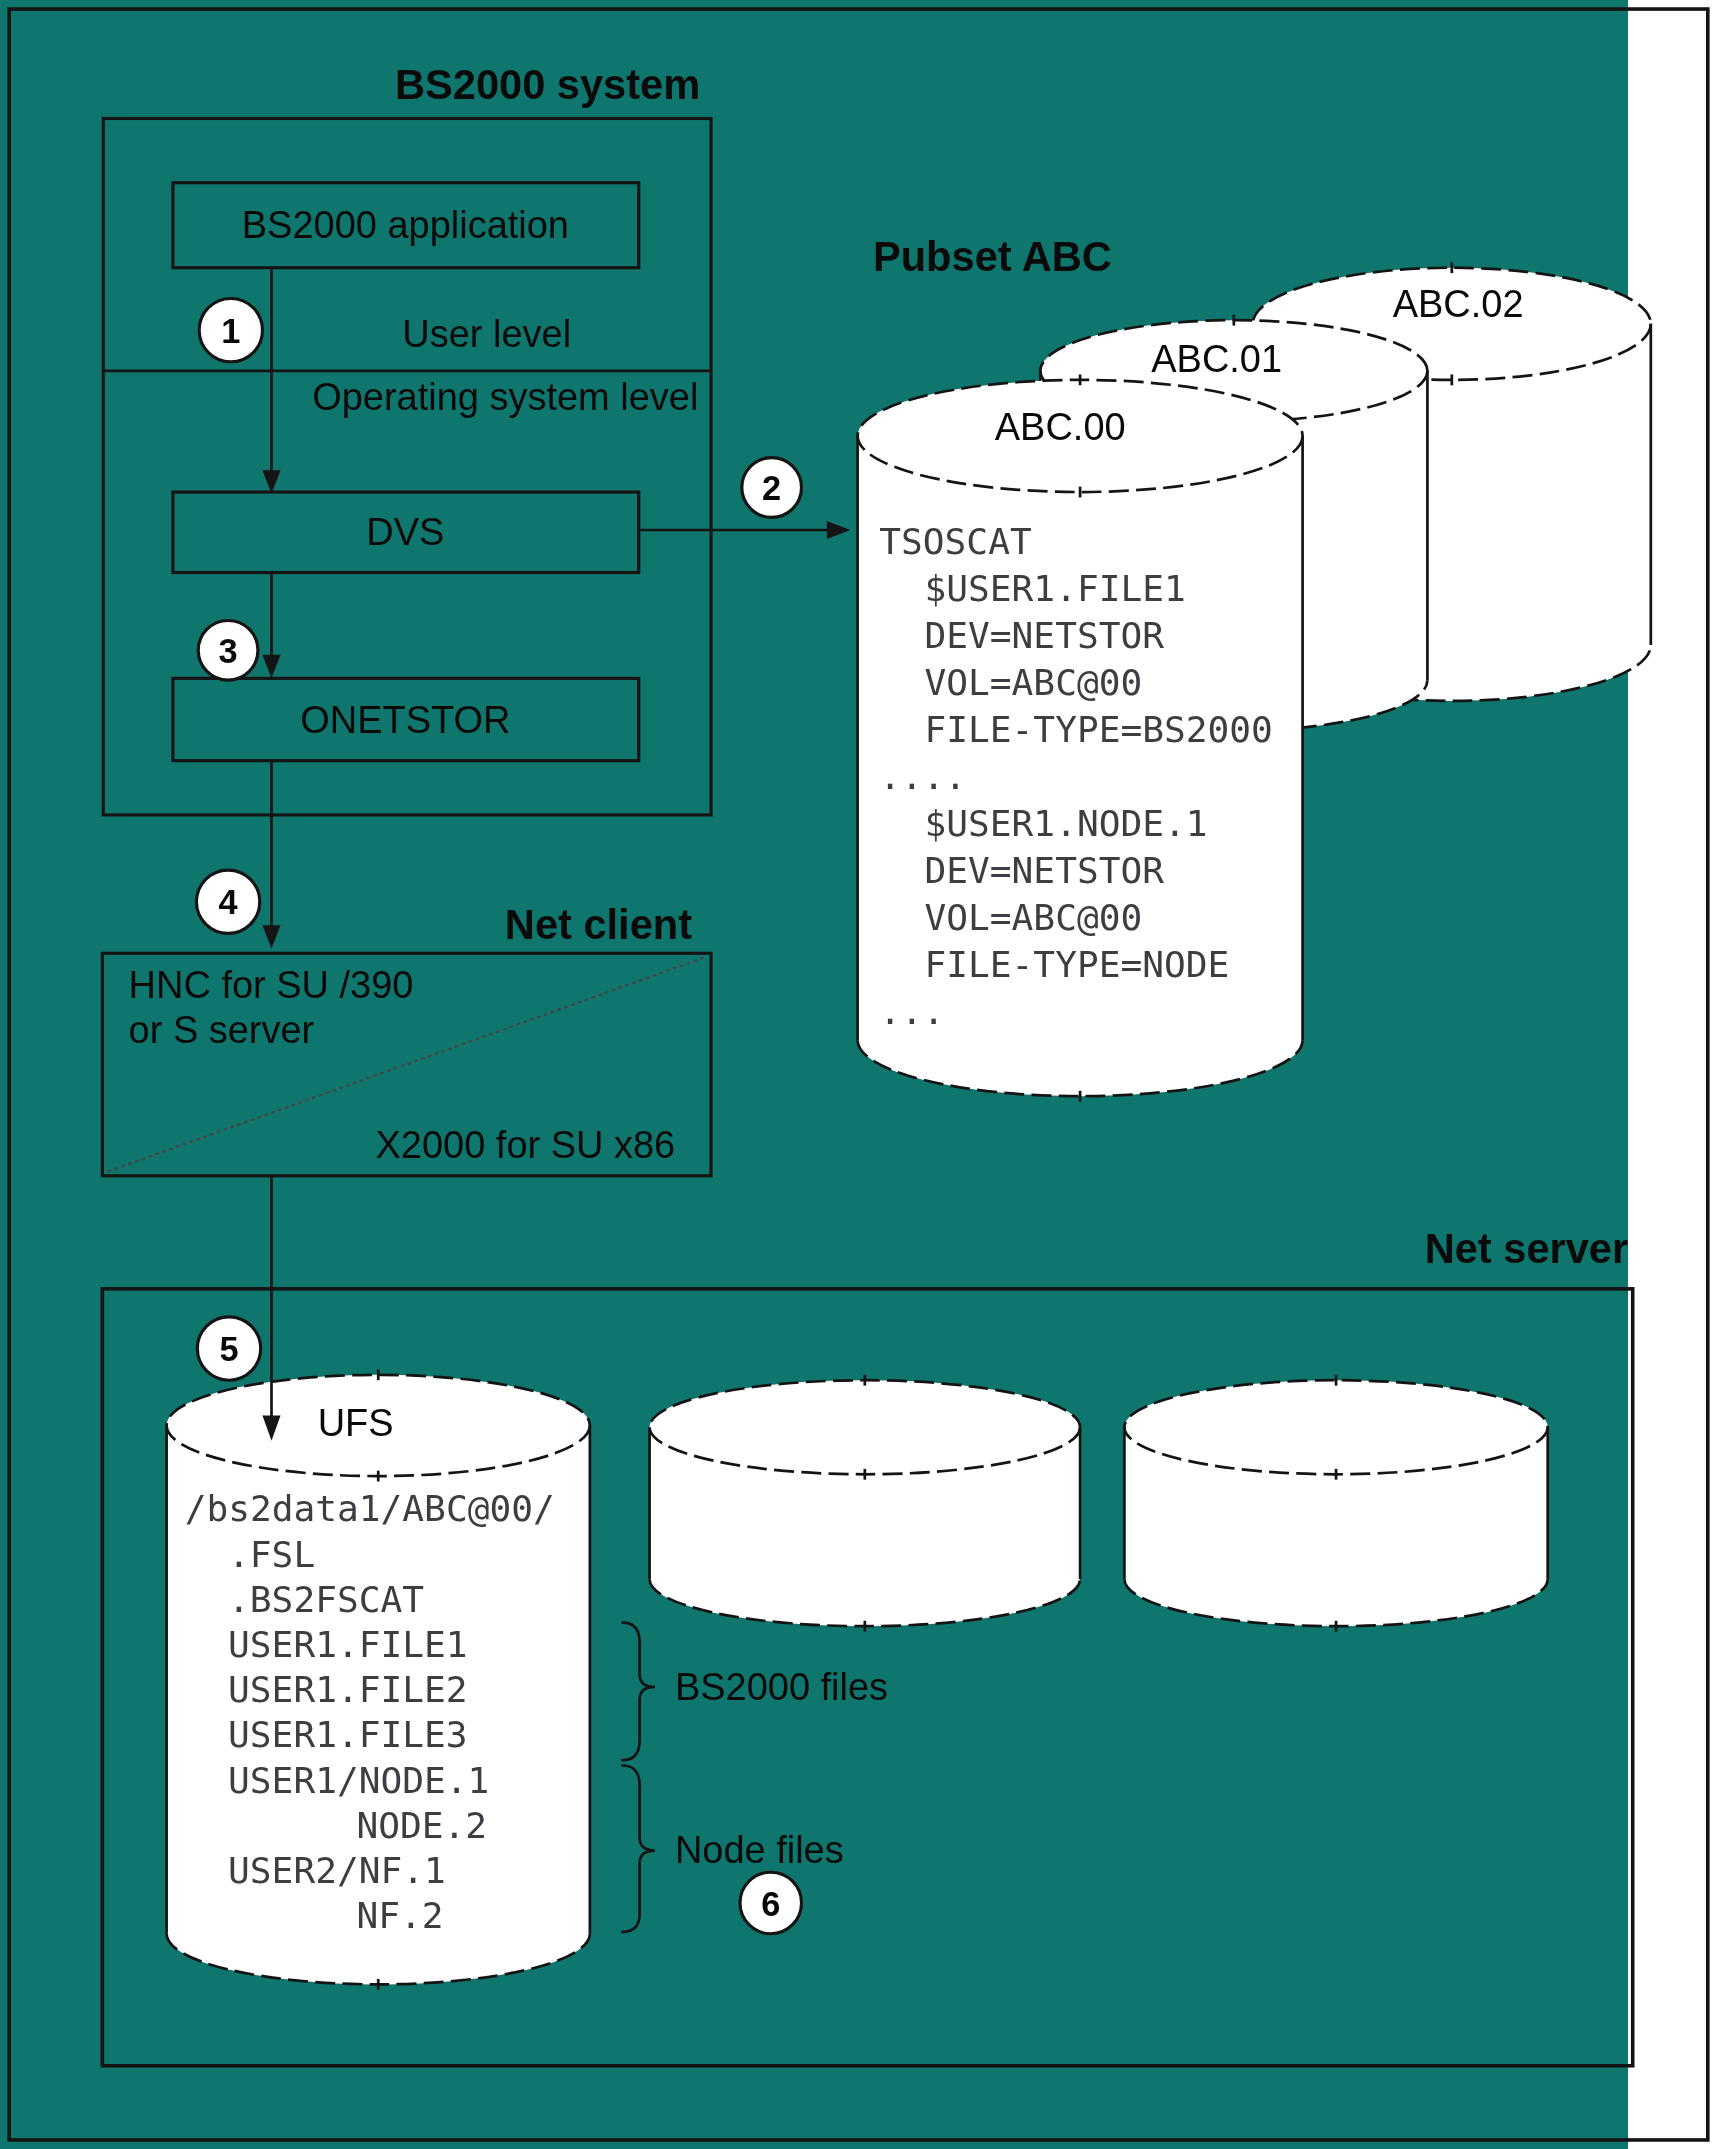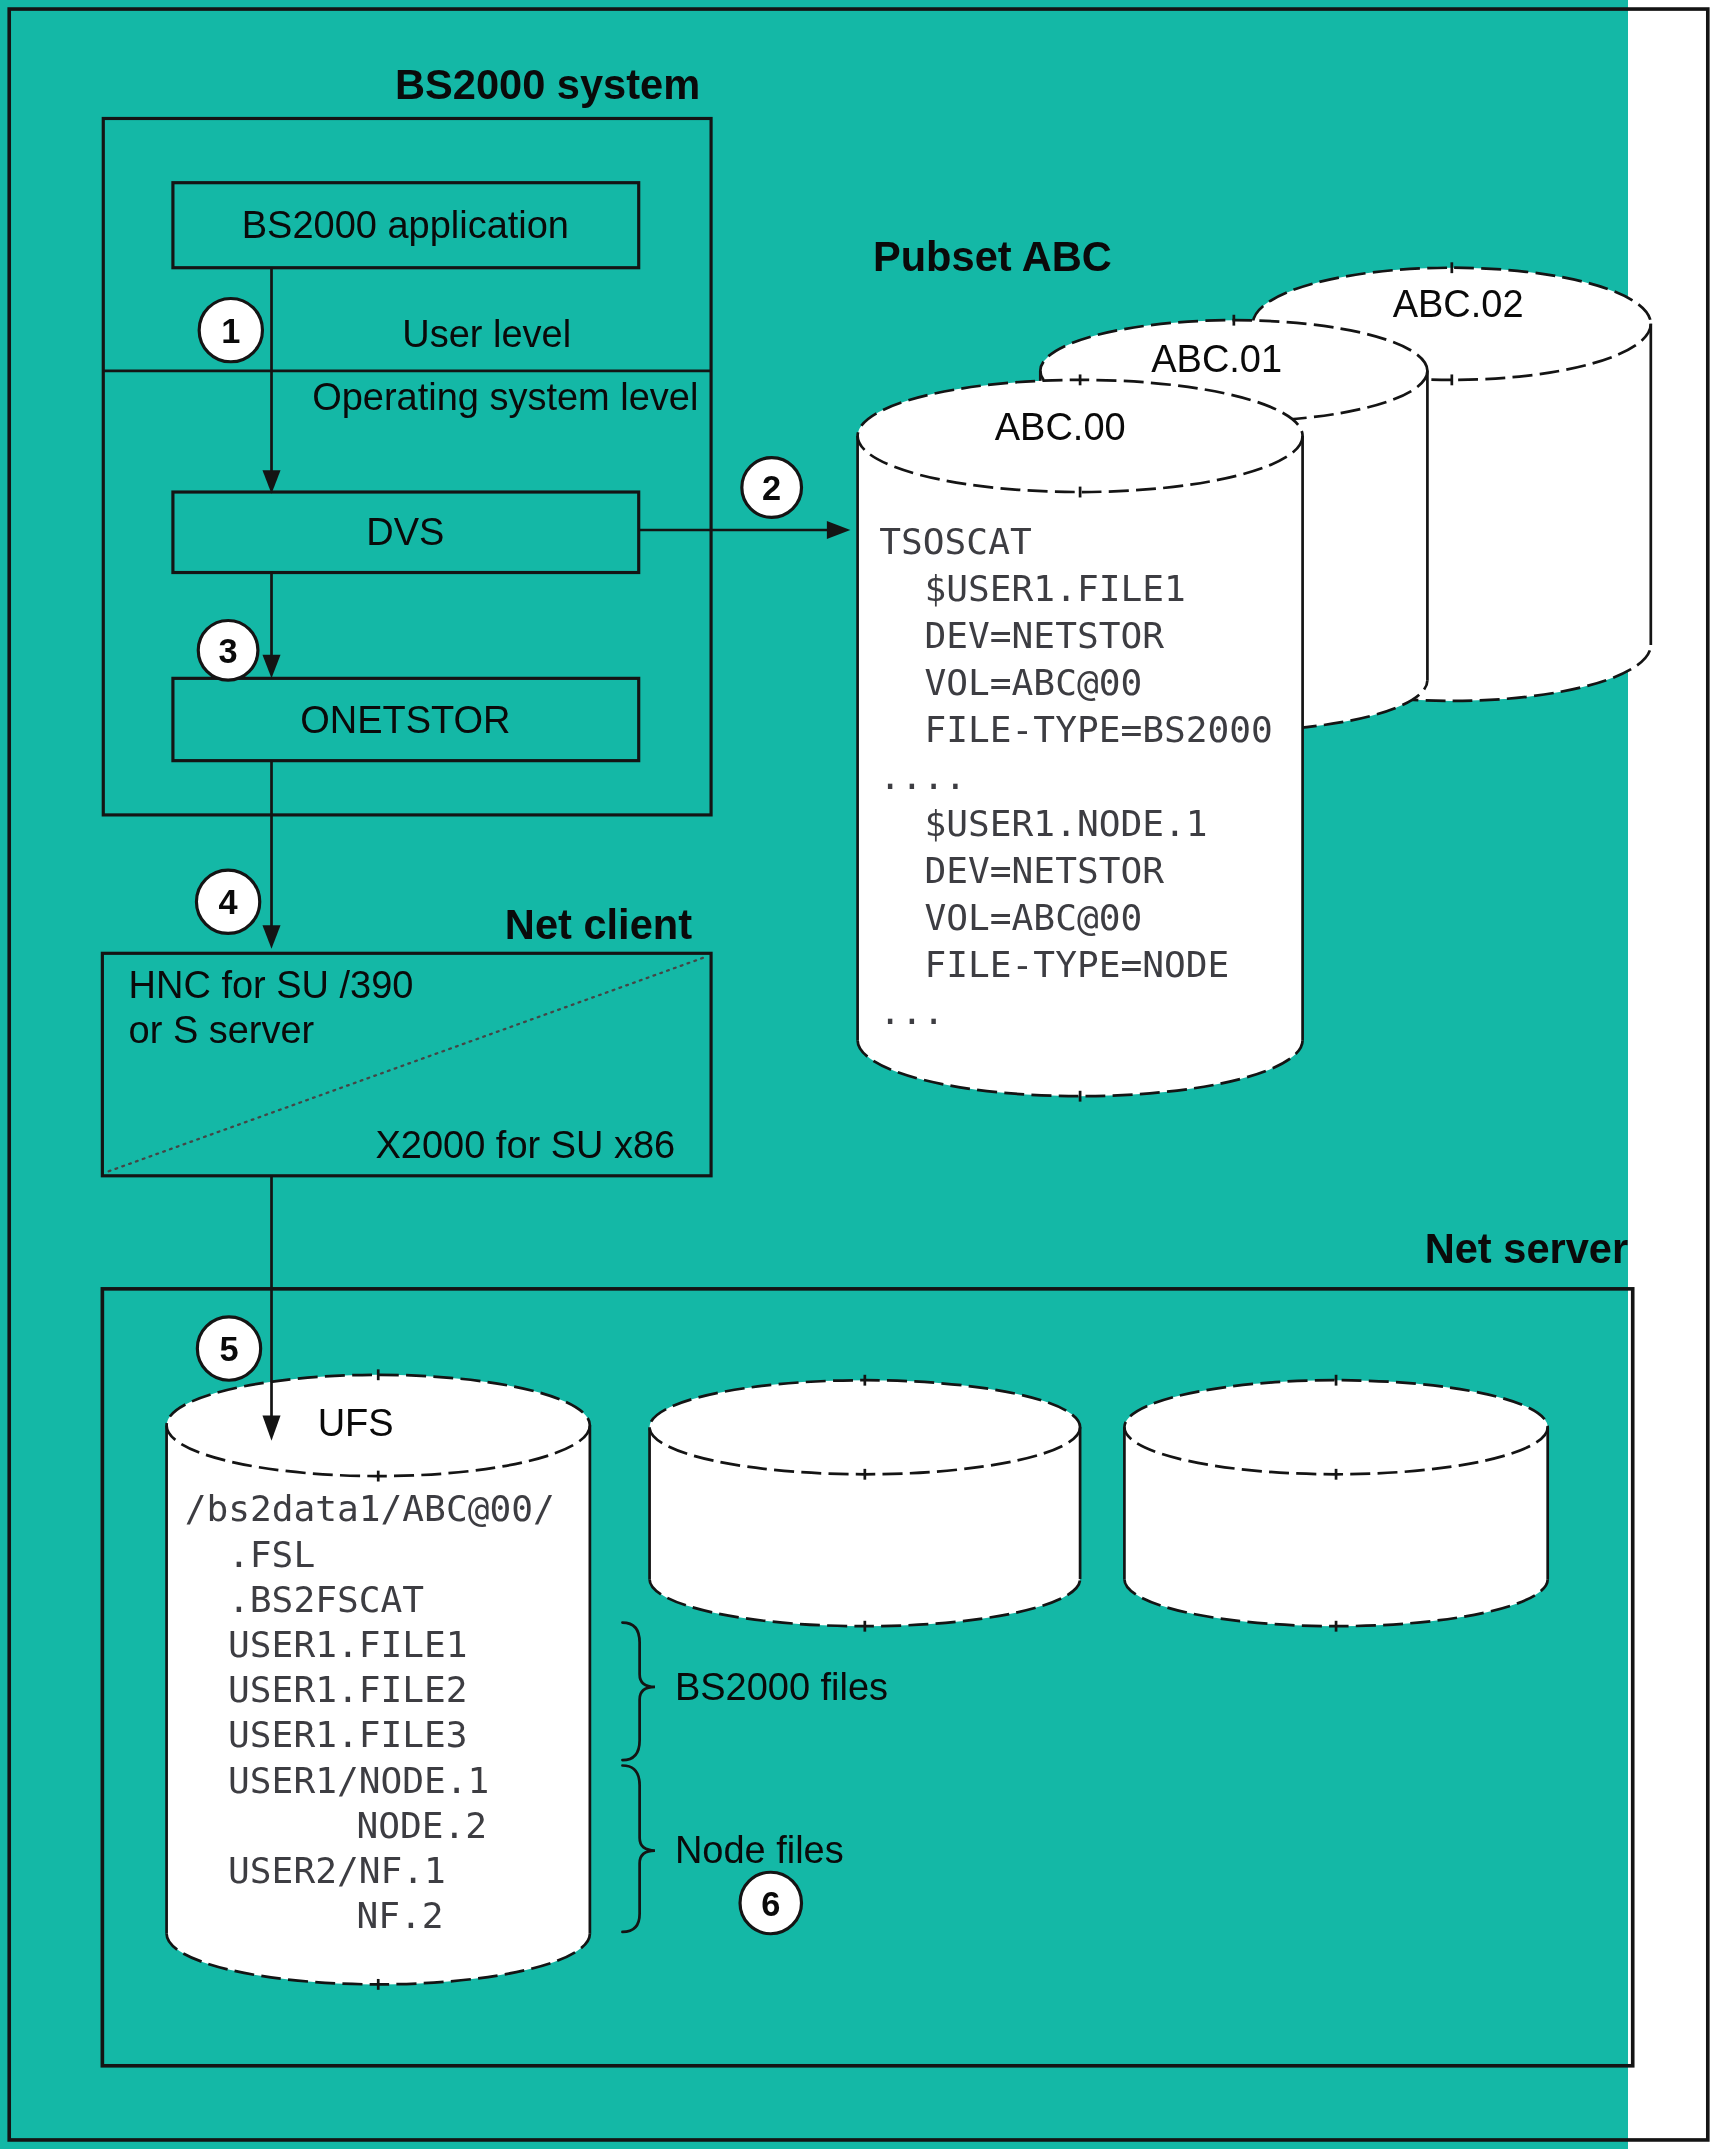--- a/index.html
+++ b/index.html
@@ -1,16 +1,16 @@
 <!DOCTYPE html>
 <html style="font-size:14.5px"><head>
 <meta charset="utf-8">
 <style>
   html, body { margin: 0; padding: 0; background: #ffffff; }
-  .page { width: 1628px; height: 2149px; position: relative; background: #14b8a6; }
+  .page { width: 1628px; height: 2149px; position: relative; background: #0f766e; }
   svg { display: block; }
   
   .box      { fill: none; stroke: #141414; stroke-width: 3.5; }
   .boxthick { fill: none; stroke: #141414; stroke-width: 4;   }
   .ln       { stroke: #141414; stroke-width: 3; fill: none; }
   .arrowln  { stroke: #141414; stroke-width: 3; fill: none; }
   .arrowhd  { fill: #141414; stroke: none; }
   .cylfill  { fill: #ffffff; stroke: none; }
   .cyltop   { fill: none; stroke: #141414; stroke-width: 3; stroke-dasharray: 22 8; }
   .cylbot   { fill: none; stroke: #141414; stroke-width: 3; stroke-dasharray: 22 8; }

